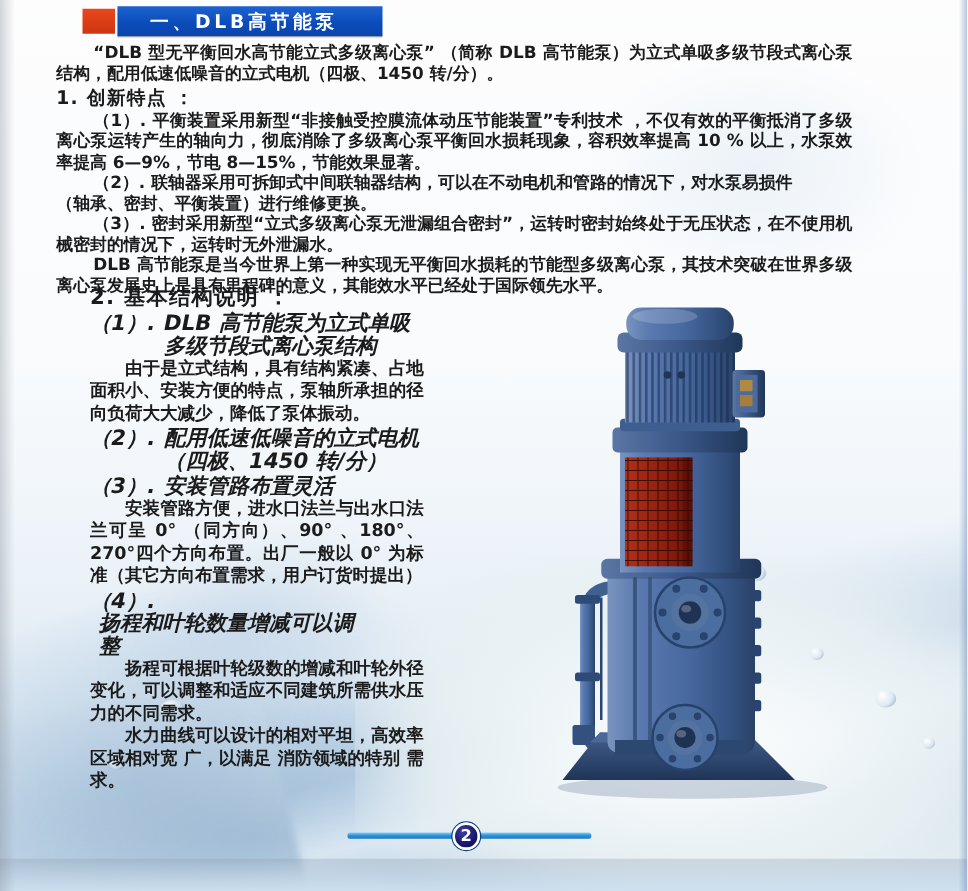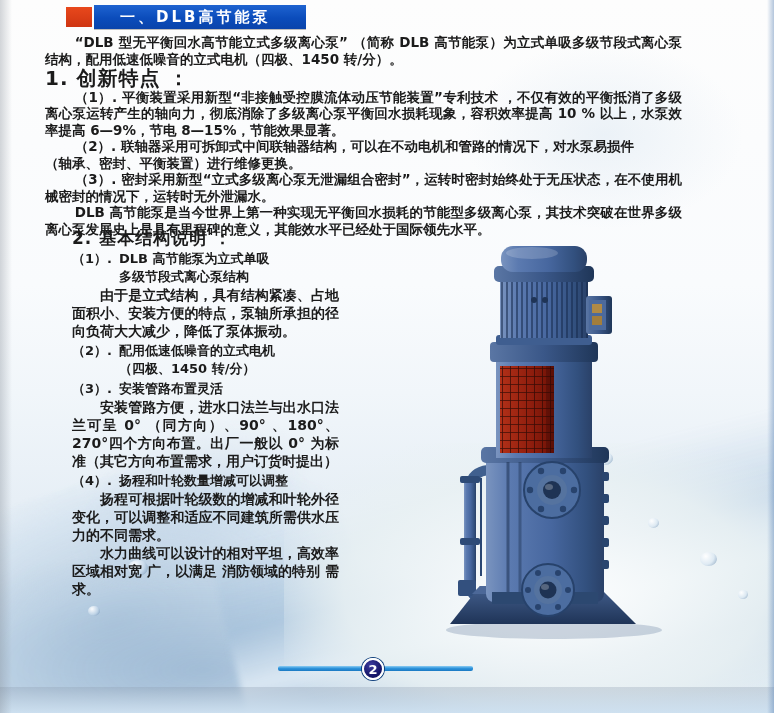--- a/index.html
+++ b/index.html
@@ -37,28 +37,28 @@
   .hdr-bar{position:absolute;left:94px;top:5px;width:212px;height:24px;z-index:2;
     background:linear-gradient(180deg,#1e63d0 0%,#0b4cbb 55%,#0a44ab 100%);
     box-shadow:0 1px 0 rgba(0,0,0,.25);
     display:flex;align-items:center;padding-left:26px;box-sizing:border-box;}
   .hdr-bar .t{color:#fff;font-weight:800;font-size:15px;letter-spacing:3px;white-space:nowrap;}
   
   .sec1{position:absolute;left:45px;top:34px;width:637px;z-index:2;
     font-size:13.5px;line-height:16.5px;font-weight:600;text-align:justify;}
   .sec1 p{margin:0;}
   .intro{text-indent:2.2em;margin-bottom:2px !important;}
-  .h-sec1{font-size:20px;font-weight:800;letter-spacing:1px;margin:3px 0 2px !important;}
+  .h-sec1{font-size:15px;font-weight:800;letter-spacing:1px;margin:3px 0 2px !important;}
   .feature{white-space:pre-line;text-indent:2.2em;}
   .closing{text-indent:2.2em;}
   
   .sec2{position:absolute;left:72px;top:229px;width:267px;z-index:2;
     font-size:14px;line-height:18px;font-weight:600;text-align:justify;}
   .h-sec2{font-size:17px;font-weight:800;letter-spacing:1px;margin:0 0 3px;}
-  .s2-head{margin:2px 0 0;font-weight:800;font-size:13px;}
+  .s2-head{margin:2px 0 0;font-weight:800;font-size:17px;font-style:italic;}
   .s2-num{display:inline-block;vertical-align:top;}
   .s2-title{display:inline-block;vertical-align:top;white-space:pre-line;margin-left:7px;max-width:215px;text-align:left;}
   .s2-body{margin:0;text-indent:2em;}
   
   .pump{position:absolute;left:446px;top:240px;z-index:1;}
   
   .footer-line{position:absolute;left:278px;top:666px;width:195px;height:5px;z-index:2;
     background:linear-gradient(180deg,#8ecdf2 0%,#2f95dd 45%,#1a78c2 100%);border-radius:2px;}
   .page-badge{position:absolute;left:362px;top:658px;width:22px;height:22px;z-index:3;
     border-radius:50%;background:radial-gradient(circle at 38% 30%,#3d3da0,#17176b 60%,#0e0e52);

